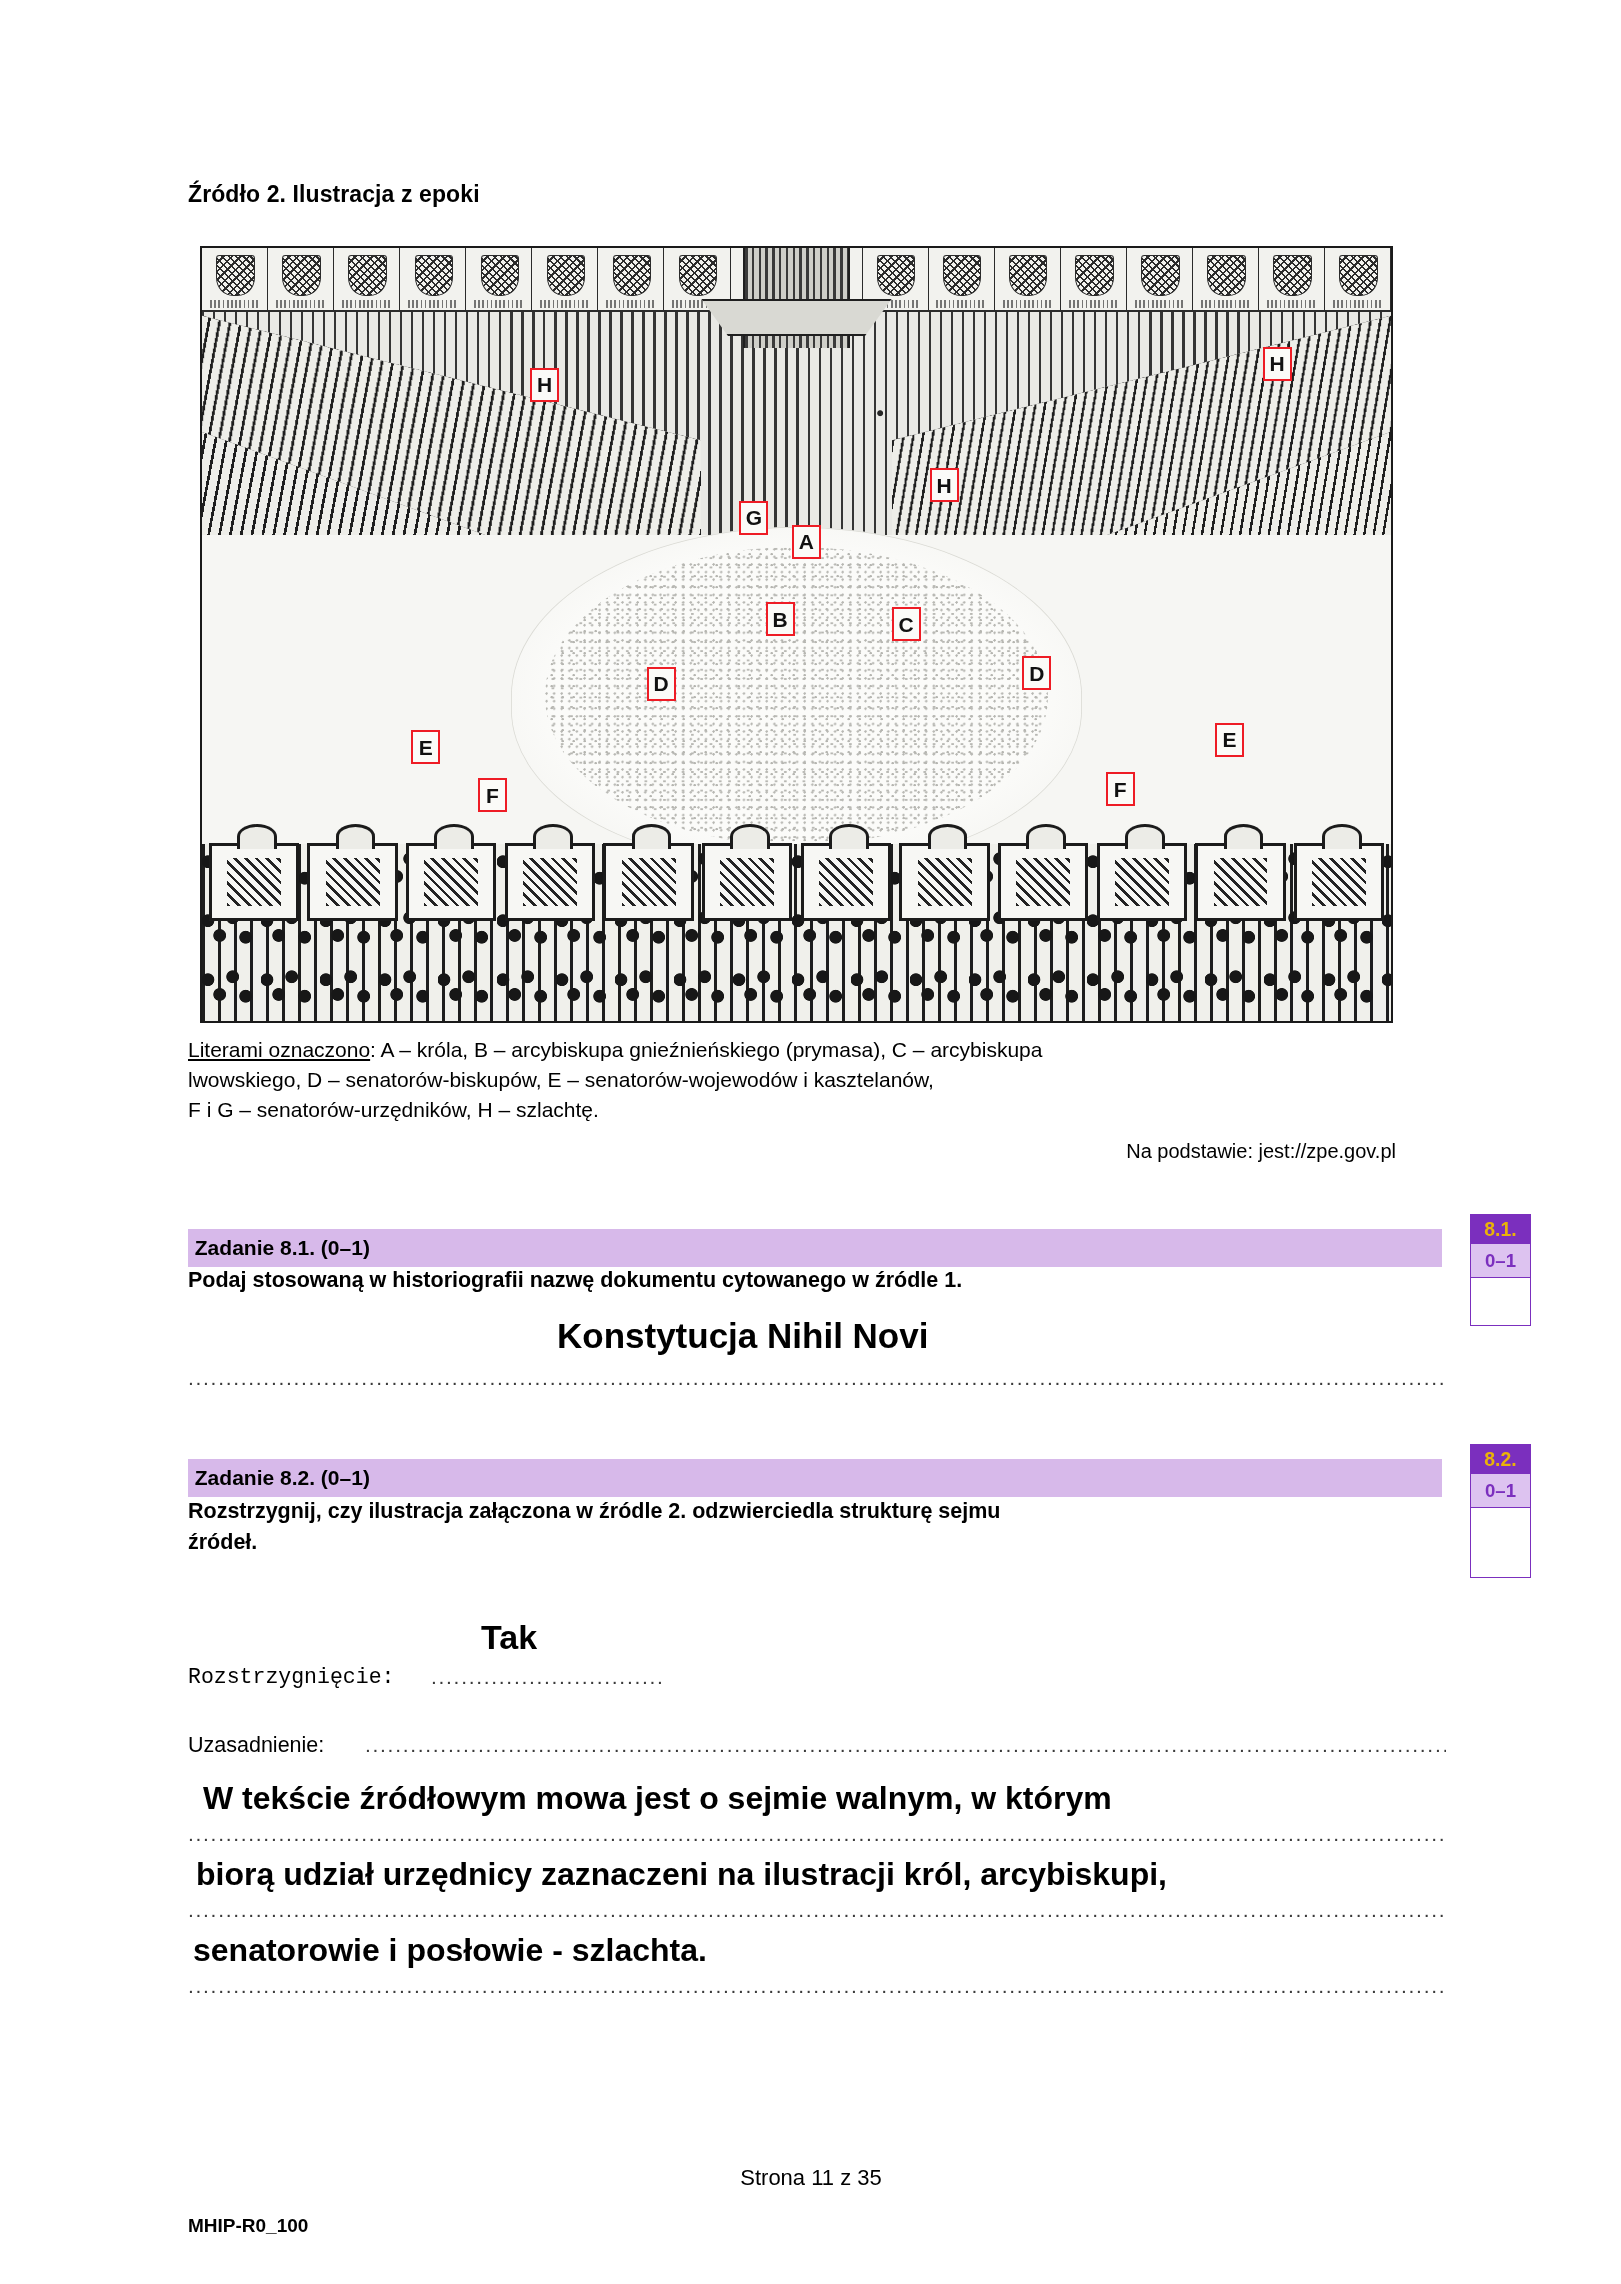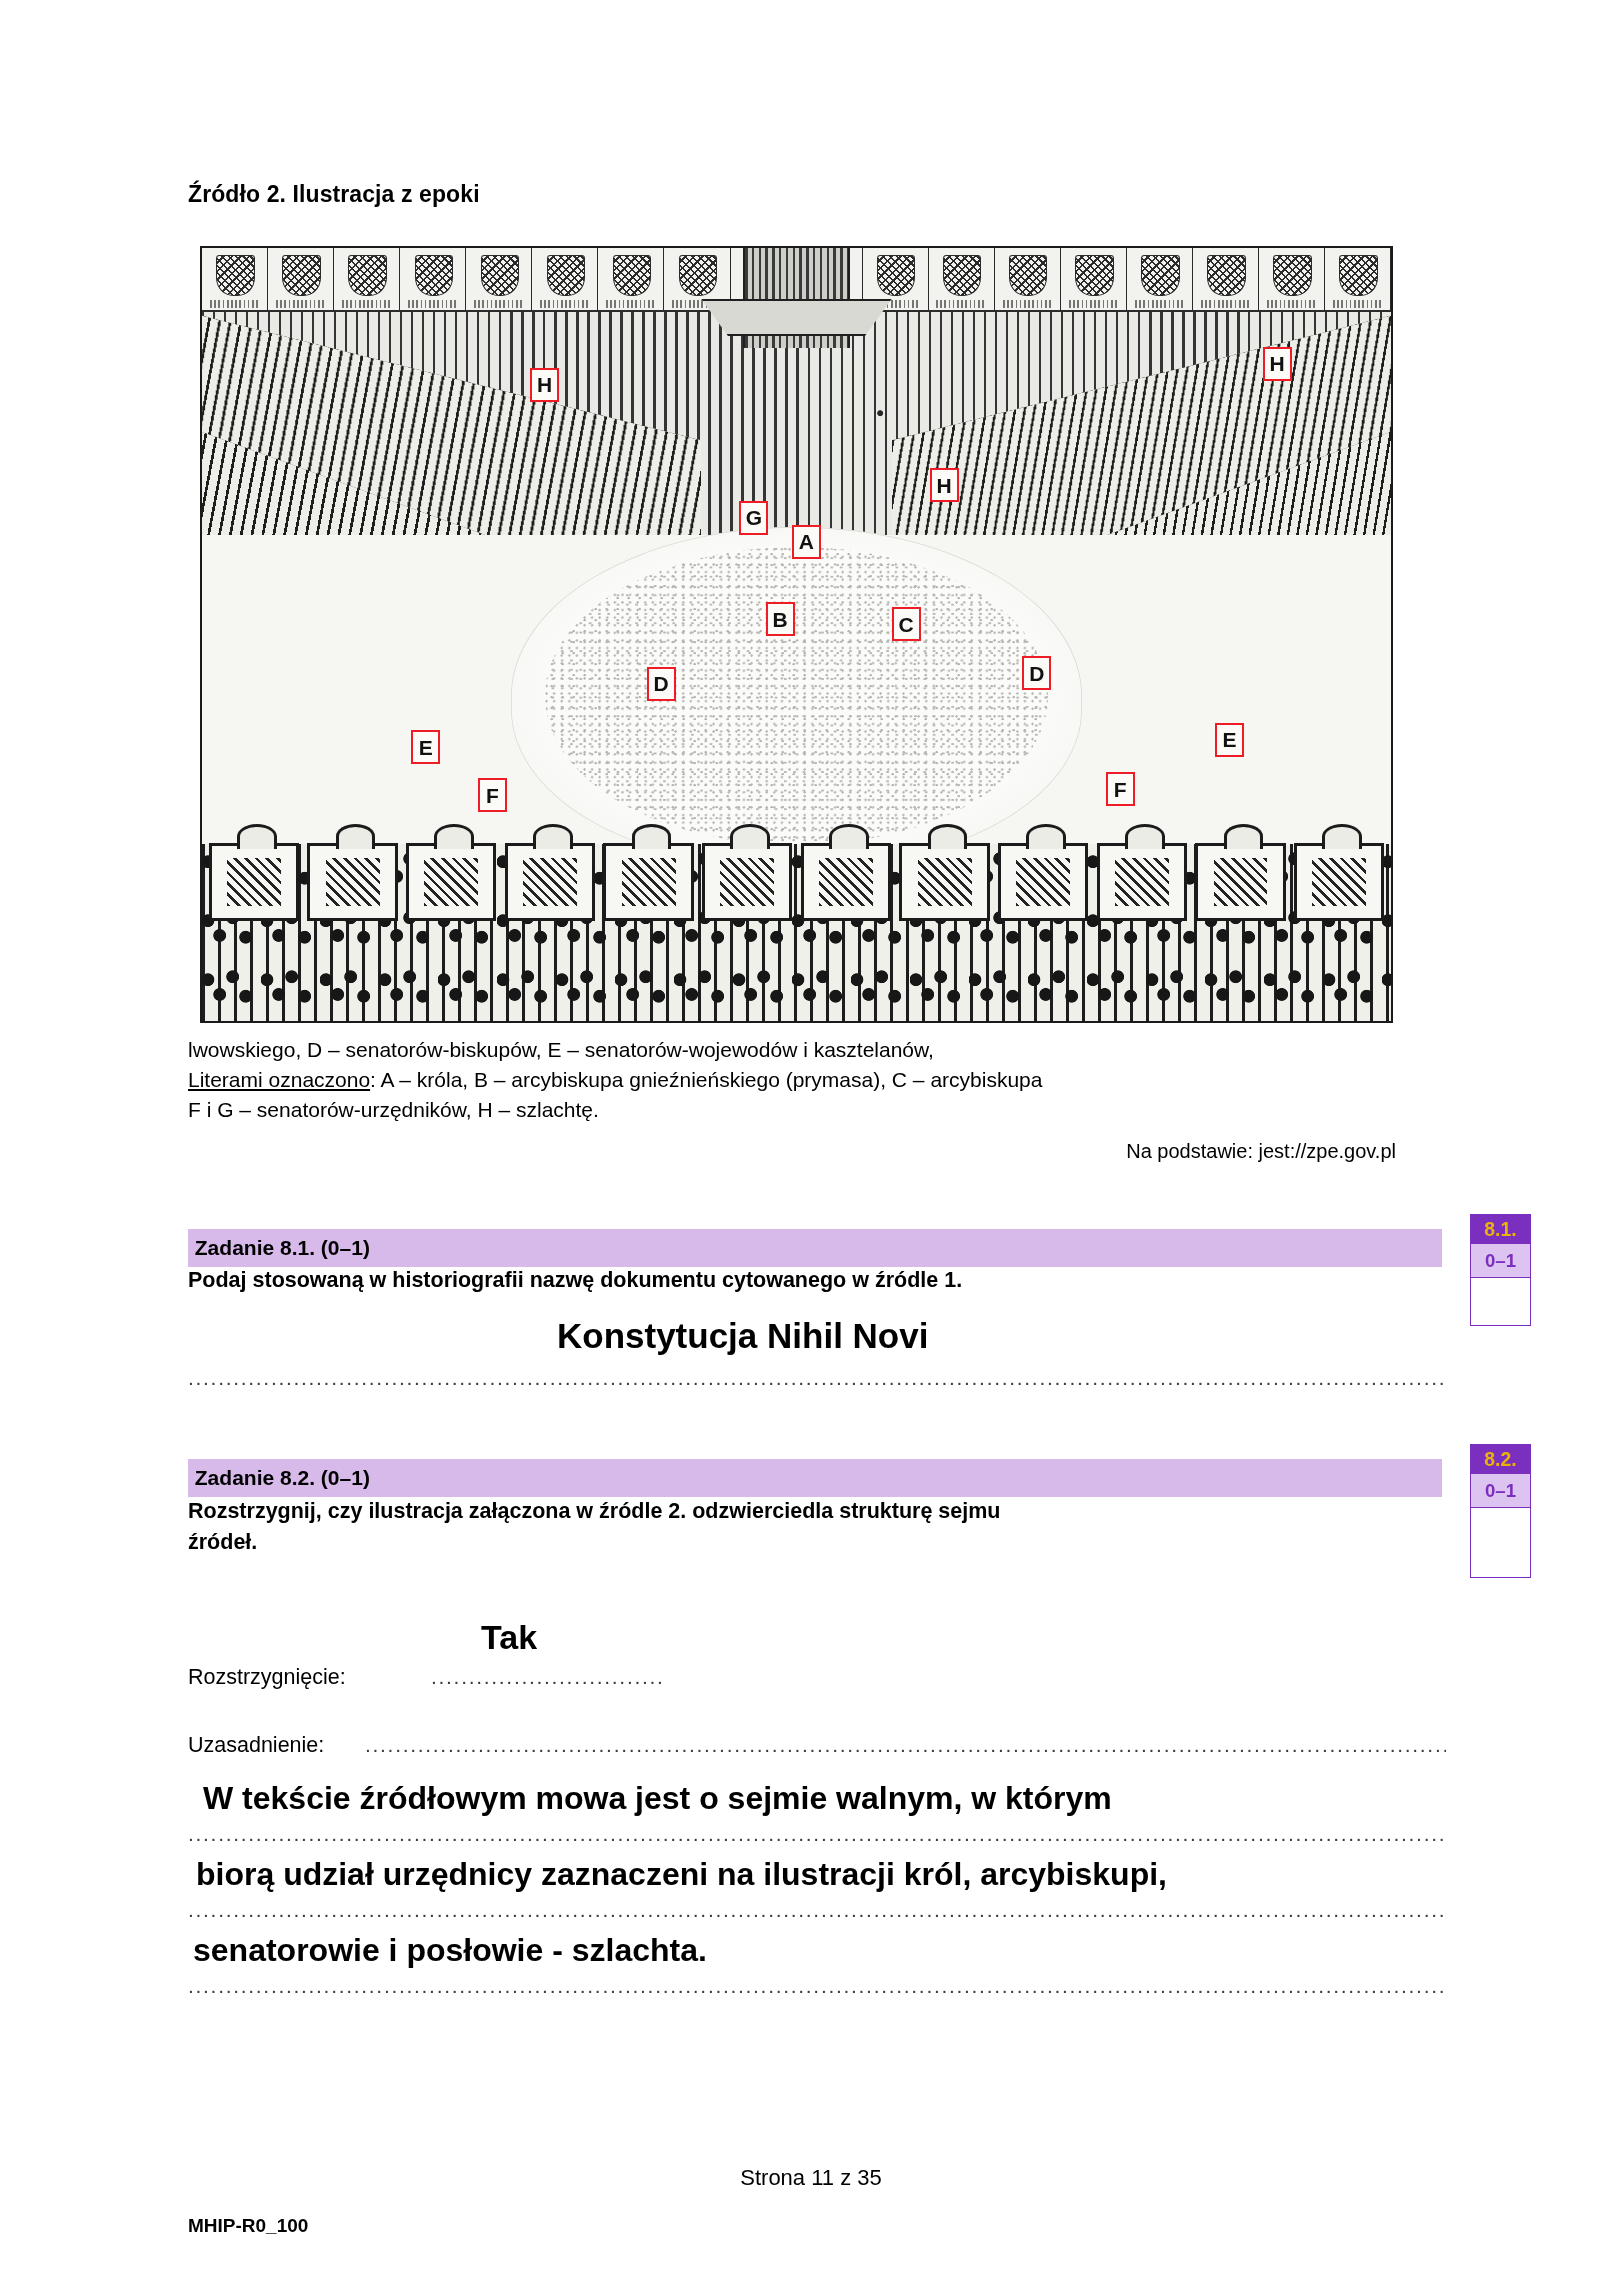--- a/index.html
+++ b/index.html
@@ -333,22 +333,22 @@
           <div class="marker" style="left: 69%; top: 52.8%;">D</div>
           <div class="marker" style="left: 17.6%; top: 62.4%;">E</div>
           <div class="marker" style="left: 85.2%; top: 61.4%;">E</div>
           <div class="marker" style="left: 23.2%; top: 68.6%;">F</div>
           <div class="marker" style="left: 76%; top: 67.8%;">F</div>
         </div>
     </div>
   </div>
 
   <div class="caption">
+    <div><u>Literami oznaczono</u><span>: A – króla, B – arcybiskupa gnieźnieńskiego (prymasa), C – arcybiskupa</span></div>
     <div>lwowskiego, D – senatorów-biskupów, E – senatorów-wojewodów i kasztelanów,</div>
-    <div><u>Literami oznaczono</u><span>: A – króla, B – arcybiskupa gnieźnieńskiego (prymasa), C – arcybiskupa</span></div>
     <div>F i G – senatorów-urzędników, H – szlachtę.</div>
   </div>
 
   <div class="source-note">Na podstawie: jest://zpe.gov.pl</div>
 
   <div class="task-bar" style="top:1206px;">
     <span>Zadanie 8.1. (0–1)</span>
   </div>
 
   <div class="task-q" style="top:1257px;">Podaj stosowaną w historiografii nazwę dokumentu cytowanego w źródle 1.</div>
@@ -367,21 +367,21 @@
     <span>Zadanie 8.2. (0–1)</span>
   </div>
 
   <div class="task-q" style="top:1488px;">
     <div>Rozstrzygnij, czy ilustracja załączona w źródle 2. odzwierciedla strukturę sejmu</div>
     <div>źródeł.</div>
   </div>
 
   <div class="hand" style="left:481px; top:1610px; font-size:34px;">Tak</div>
 
-  <div class="inline-label" style="left:188px; top:1657px;">Rozstrzygnięcie:</div>
+  <div class="inline-label" style="left:188px; top:1657px;font-family:Liberation Mono, monospace;">Rozstrzygnięcie:</div>
   <div class="dots" style="left:431px; top:1657px; width:237px;">...............................</div>
 
   <div class="inline-label" style="left:188px; top:1725px;">Uzasadnienie:</div>
   <div class="dots" style="left:365px; top:1725px; width:1081px;">.......................................................................................................................................................</div>
 
   <div class="hand" style="left:203px; top:1772px; font-size:32px;">W tekście źródłowym mowa jest o sejmie walnym, w którym</div>
   <div class="dots" style="left:188px; top:1814px; width:1259px;">............................................................................................................................................................................................</div>
 
   <div class="hand" style="left:196px; top:1848px; font-size:32px;">biorą udział urzędnicy zaznaczeni na ilustracji król, arcybiskupi,</div>
   <div class="dots" style="left:188px; top:1890px; width:1259px;">............................................................................................................................................................................................</div>

